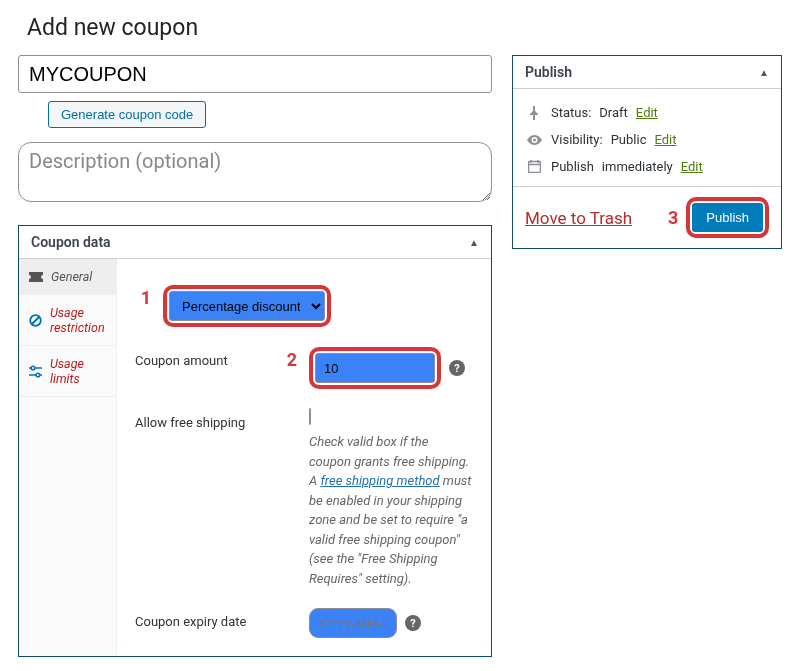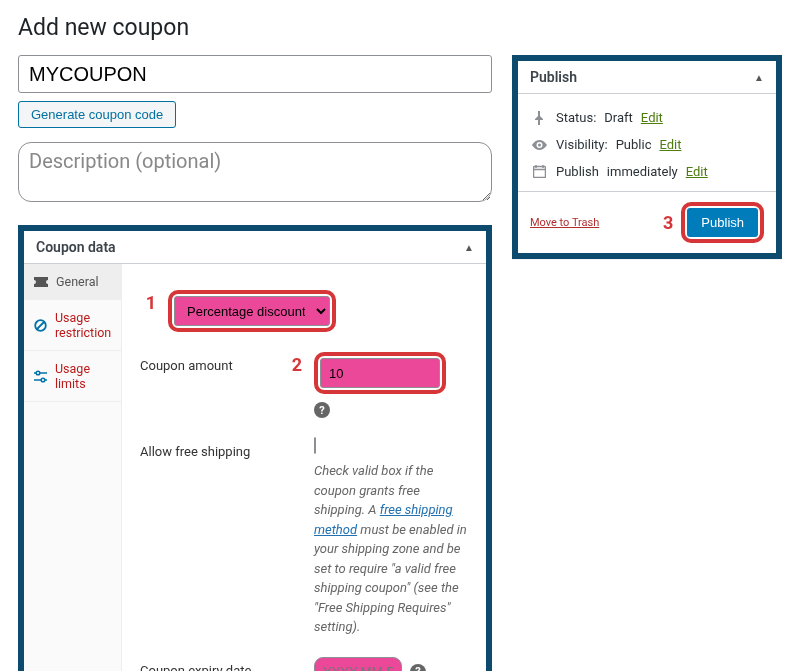--- a/index.html
+++ b/index.html
@@ -4,98 +4,98 @@
 <style>
   * { box-sizing: border-box; }
   body {
     margin: 0;
     font-family: -apple-system, BlinkMacSystemFont, "Segoe UI", Roboto, sans-serif;
     font-size: 13px;
     color: #3c434a;
     background: #fff;
     padding: 14px 18px;
   }
-  h1 { font-size: 23px; font-weight: 400; margin: 0 0 14px 0; color: #1d2327; }
+  h1 { font-size: 23px; font-weight: 400; margin: 0 0 14px 9px; color: #1d2327; }
   .cols { display: flex; gap: 20px; align-items: flex-start; }
   .left { flex: 1; min-width: 0; }
   .right { width: 270px; flex-shrink: 0; }
 
   .title-input {
     width: 100%; height: 38px; font-size: 20px; padding: 3px 10px;
     border: 1px solid #8c8f94; border-radius: 3px; background: #fff;
     line-height: 1; outline: none;
   }
   .gen-btn {
     margin-top: 8px; display: inline-block;
     border: 1px solid #0071a1; color: #0071a1; background: #f3f5f6;
-    padding: 5px 12px; border-radius: 3px; font-size: 13px; cursor: pointer;
+    padding: 5px 12px; border-radius: 3px; font-size: 13px; cursor: pointer; margin-left: 30px;
   }
   .desc {
     width: 100%; margin-top: 14px; height: 60px; resize: vertical;
     border: 1px solid #8c8f94; border-radius: 13px; font-size: 20px;
     padding: 6px 10px; font-family: inherit; color: #3c434a;
   }
   .desc::placeholder { color: #888; }
 
   .postbox {
-    border: 6px solid #0c4a6e; box-shadow: 0 1px 1px rgba(0,0,0,.04);
+    border: 1px solid #0c4a6e; box-shadow: 0 1px 1px rgba(0,0,0,.04);
     background: #fff; margin-top: 20px;
   }
   .postbox-header {
     border-bottom: 1px solid #ccd0d4; padding: 8px 12px;
     display: flex; justify-content: space-between; align-items: center;
     font-weight: 600; font-size: 14px;
   }
   .toggle-tri { font-size: 10px; color: #555; cursor: pointer; }
 
   .right .postbox { margin-top: 0; }
   .pub-body { padding: 10px 12px 0 12px; }
   .pub-row { display: flex; align-items: center; gap: 8px; padding: 6px 0; color: #2c3338; }
   .pub-ico { width: 18px; color: #8c8f94; display: inline-flex; justify-content: center; }
   .pub-row b { font-weight: 400; }
   .pub-row a { color: #4d7c0f; text-decoration: underline; cursor: pointer; }
   .pub-footer {
     border-top: 1px solid #ccd0d4; margin-top: 6px;
     padding: 10px 12px; display: flex; justify-content: space-between; align-items: center;
   }
-  .trash { color: #b32d2e; text-decoration: underline; cursor: pointer; font-size: 11px; }
+  .trash { color: #b32d2e; text-decoration: underline; cursor: pointer; font-size: 17px; }
   .marker3 {
     color: #d63638; font-weight: 700; font-size: 18px; margin-right: 8px;
   }
   .publish-btn {
     background: #007cba; color: #fff; border: none; padding: 7px 14px;
     border-radius: 3px; font-size: 13px; font-weight: 400; cursor: pointer;
   }
   .callout3 {
     border: 4px solid #d63638; border-radius: 10px; padding: 2px; display: inline-flex;
   }
 
   .coupon-body { display: flex; min-height: 330px; }
   .tabs { width: 98px; border-right: 1px solid #eee; background: #fafafa; }
   .tab {
     display: flex; align-items: center; gap: 8px; padding: 10px 10px;
-    border-bottom: 1px solid #eee; font-size: 12.5px; cursor: pointer;
+    border-bottom: 1px solid #eee; font-size: 12.5px; cursor: pointer; font-style: italic;
   }
   .tab.active { background: #eee; color: #555; }
   .tab:not(.active) { color: #b91c1c; }
   .tab .tico { width: 14px; display: inline-flex; justify-content: center; }
   .tab.active .tico { color: #555; }
   .tab:not(.active) .tico { color: #0073aa; }
 
   .panel { flex: 1; padding: 16px 18px 8px 18px; }
   .frow { display: flex; align-items: flex-start; padding: 10px 0; gap: 6px; }
   .flabel { width: 140px; flex-shrink: 0; color: #333; padding-top: 6px; }
   .fmark { width: 22px; flex-shrink: 0; color: #d63638; font-weight: 700; font-size: 18px; text-align: center; padding-top: 2px;}
   .fctrl { flex: 1; display: flex; align-items: center; gap: 8px; flex-wrap: wrap; }
   .callout {
     border: 4px solid #d63638; border-radius: 10px; padding: 2px; display: inline-block;
   }
   select.wc, input.wc {
     height: 30px; border: 1px solid #8c8f94; border-radius: 3px;
-    background: #ec4899; padding: 2px 8px; font-size: 13px;
+    background: #3b82f6; padding: 2px 8px; font-size: 13px;
   }
   select.wc { width: 156px; }
   input.wc.small { width: 120px; }
   input.wc.expiry { width: 88px; border-radius: 9px; }
   .help {
     width: 16px; height: 16px; border-radius: 50%; background: #666;
     color: #fff; display: inline-flex; align-items: center; justify-content: center;
     font-size: 11px; font-weight: 700; cursor: help;
   }
   .checkbox {

